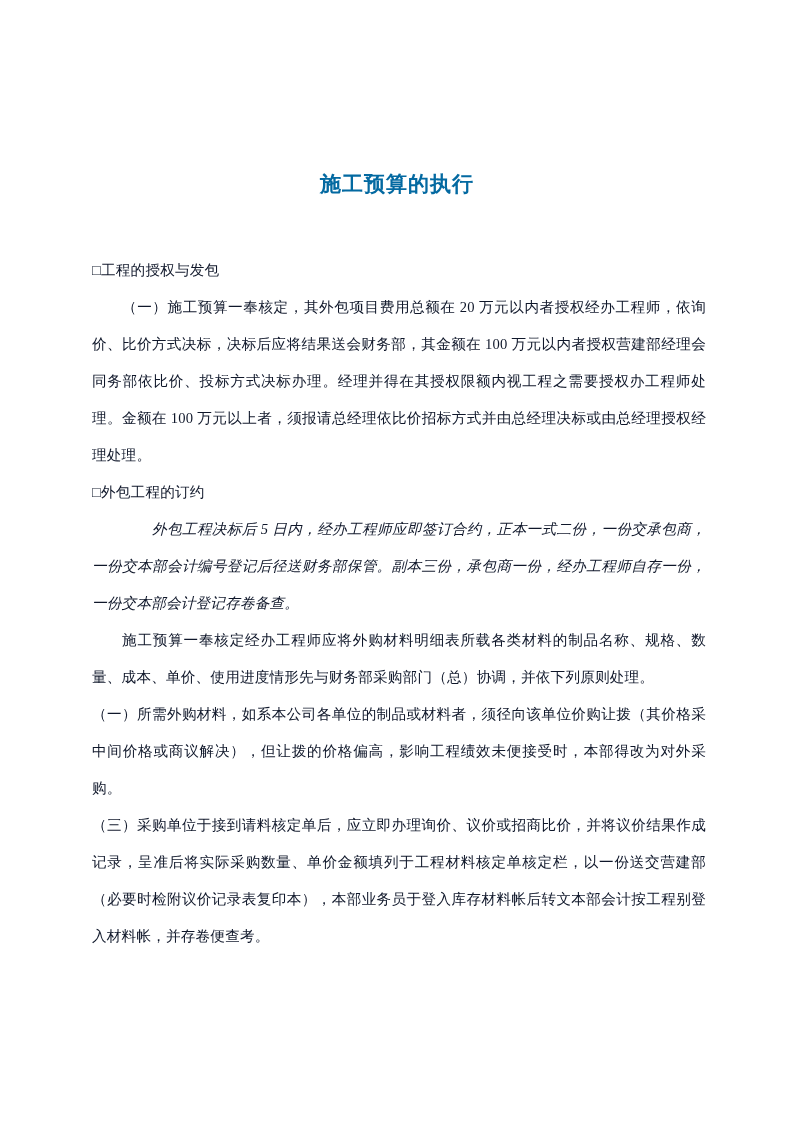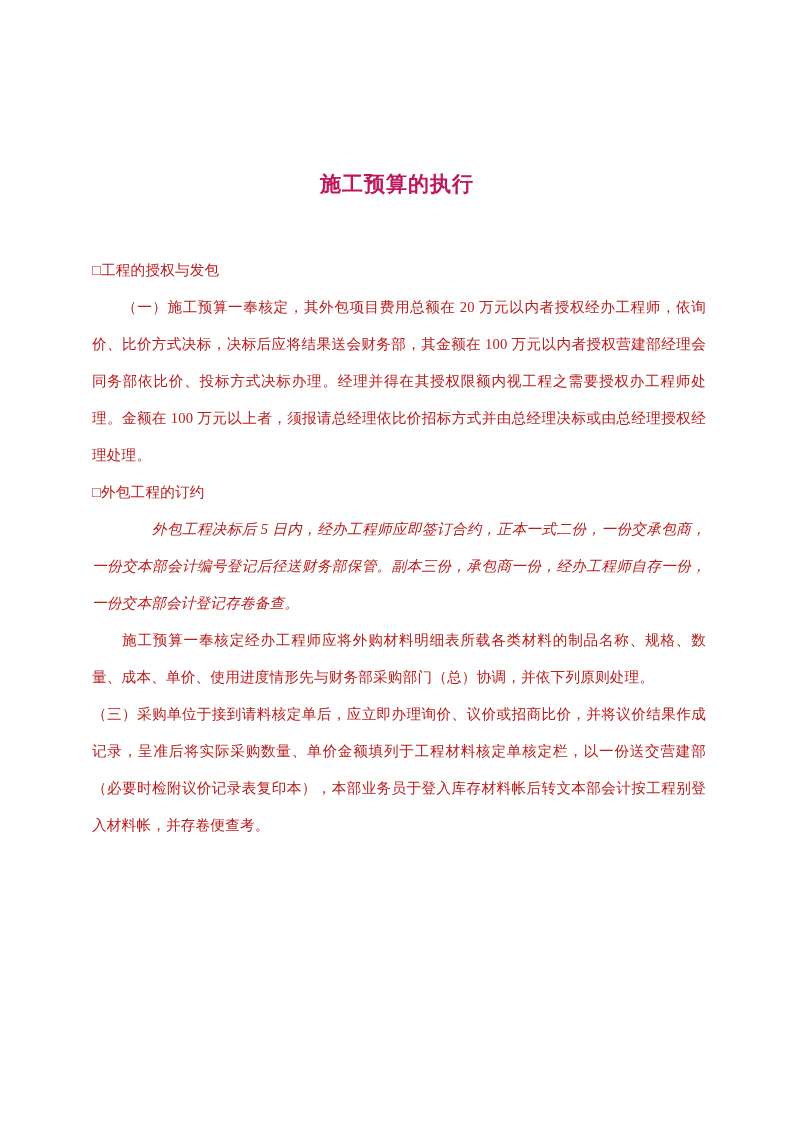--- a/index.html
+++ b/index.html
@@ -16,34 +16,34 @@
     font-family: "Liberation Serif", "DejaVu Serif", serif;
   }
   .doc-title {
     position: absolute;
     top: 170px;
     left: 0;
     width: 794px;
     text-align: center;
     font-size: 21px;
     font-weight: bold;
-    color: #be185d;
+    color: #0369a1;
     letter-spacing: 1px;
     font-family: "Liberation Sans", "DejaVu Sans", sans-serif;
   }
   .body-area {
     position: absolute;
     top: 252px;
     left: 92px;
     width: 614px;
   }
   .para {
     font-size: 14.6px;
     line-height: 37px;
-    color: #b91c1c;
+    color: #0f172a;
     text-align: justify;
     text-justify: inter-ideograph;
     margin: 0;
     letter-spacing: 0.2px;
     word-break: break-all;
   }
   .para.heading-box {
     text-indent: 0;
   }
   .para.indent-1 {
@@ -74,18 +74,19 @@
     <p class="para indent-2">（一）施工预算一奉核定，其外包项目费用总额在 20 万元以内者授权经办工程师，依询价、比价方式决标，决标后应将结果送会财务部，其金额在 100 万元以内者授权营建部经理会同务部依比价、投标方式决标办理。经理并得在其授权限额内视工程之需要授权办工程师处理。金额在 100 万元以上者，须报请总经理依比价招标方式并由总经理决标或由总经理授权经理处理。</p>
 
 
     <p class="para heading-box">□外包工程的订约</p>
 
     <p class="para indent-4">外包工程决标后 5 日内，经办工程师应即签订合约，正本一式二份，一份交承包商，一份交本部会计编号登记后径送财务部保管。副本三份，承包商一份，经办工程师自存一份，一份交本部会计登记存卷备查。</p>
 
 
     <p class="para indent-2">施工预算一奉核定经办工程师应将外购材料明细表所载各类材料的制品名称、规格、数量、成本、单价、使用进度情形先与财务部采购部门（总）协调，并依下列原则处理。</p>
 
+    <p class="para flush">（一）所需外购材料，如系本公司各单位的制品或材料者，须径向该单位价购让拨（其价格采中间价格或商议解决），但让拨的价格偏高，影响工程绩效未便接受时，本部得改为对外采购。</p>
 
 
     <p class="para flush">（三）采购单位于接到请料核定单后，应立即办理询价、议价或招商比价，并将议价结果作成记录，呈准后将实际采购数量、单价金额填列于工程材料核定单核定栏，以一份送交营建部（必要时检附议价记录表复印本），本部业务员于登入库存材料帐后转文本部会计按工程别登入材料帐，并存卷便查考。</p>
 
   </div>
 </div>
 
 </body></html>

